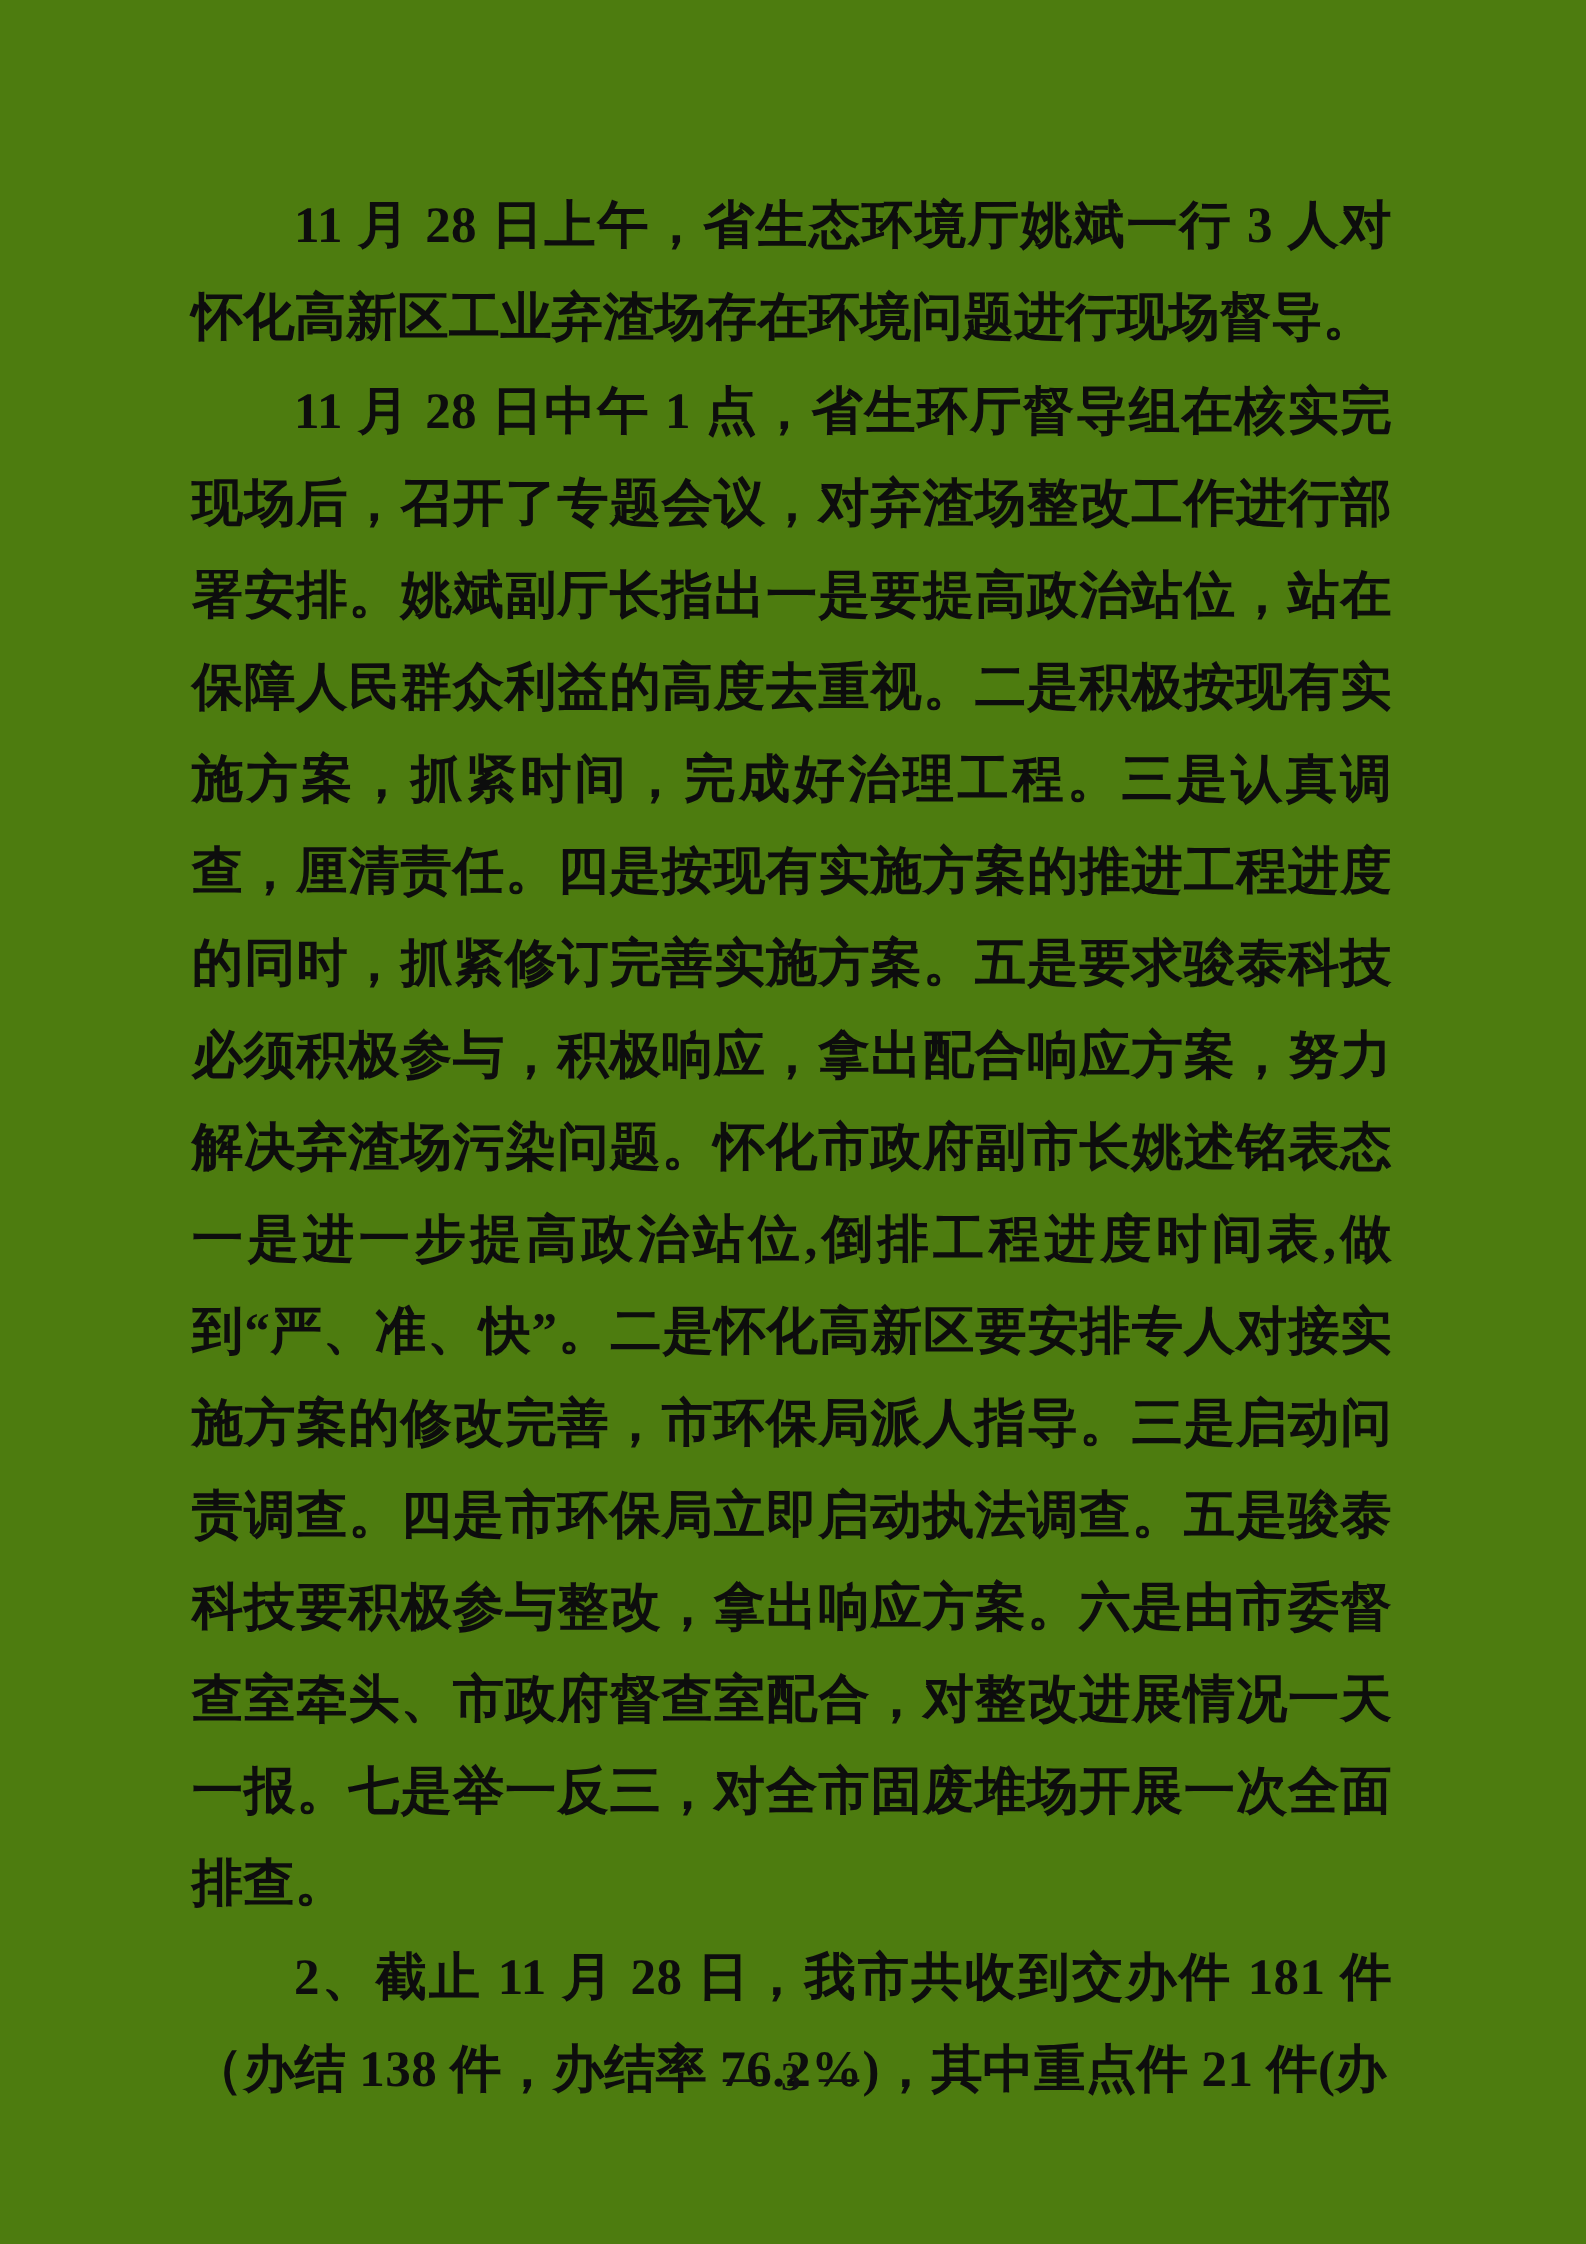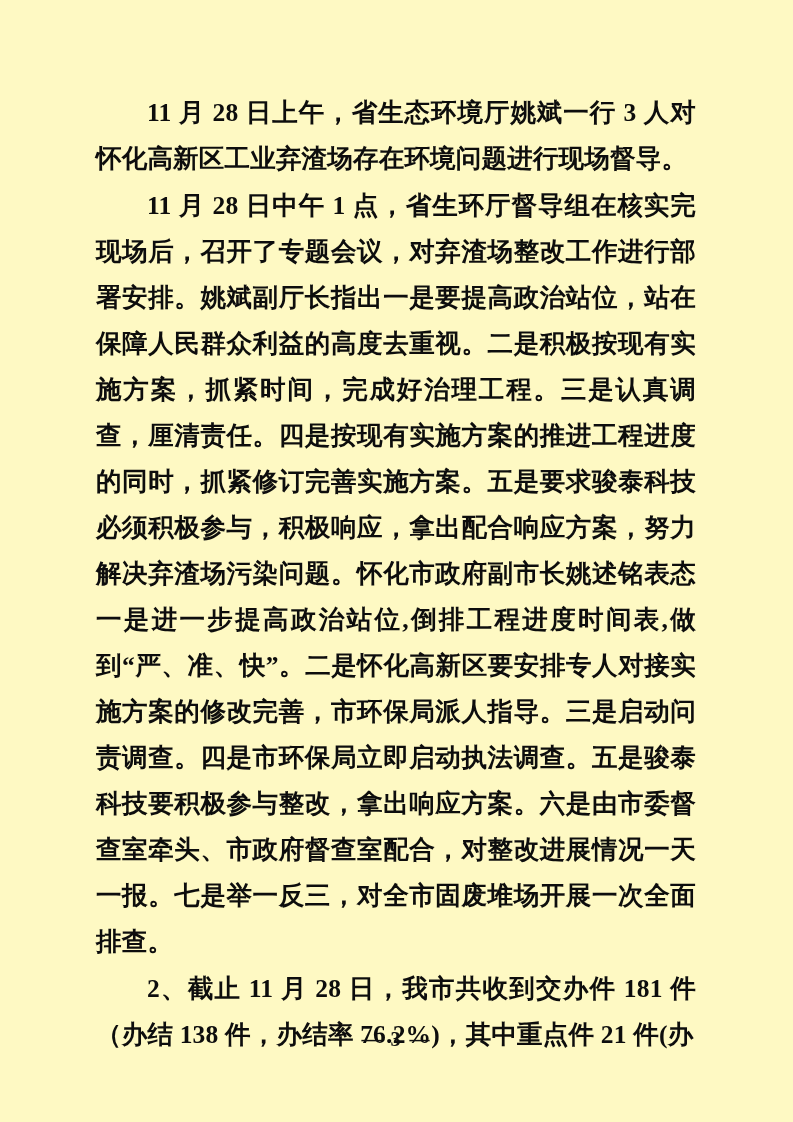--- a/index.html
+++ b/index.html
@@ -14,21 +14,21 @@
     font-family: "Liberation Serif", "DejaVu Serif", serif;
     color: #0d0d0d;
     overflow: hidden;
   }
   .page {
     position: absolute;
     left: 0;
     top: 0;
     width: 793px;
     height: 1122px;
-    background: #fef9c3;
+    background: #4d7c0f;
   }
   .content {
     position: absolute;
     left: 96px;
     top: 90px;
     width: 600px;
   }
   .para {
     font-size: 25.5px;
     line-height: 46px;

